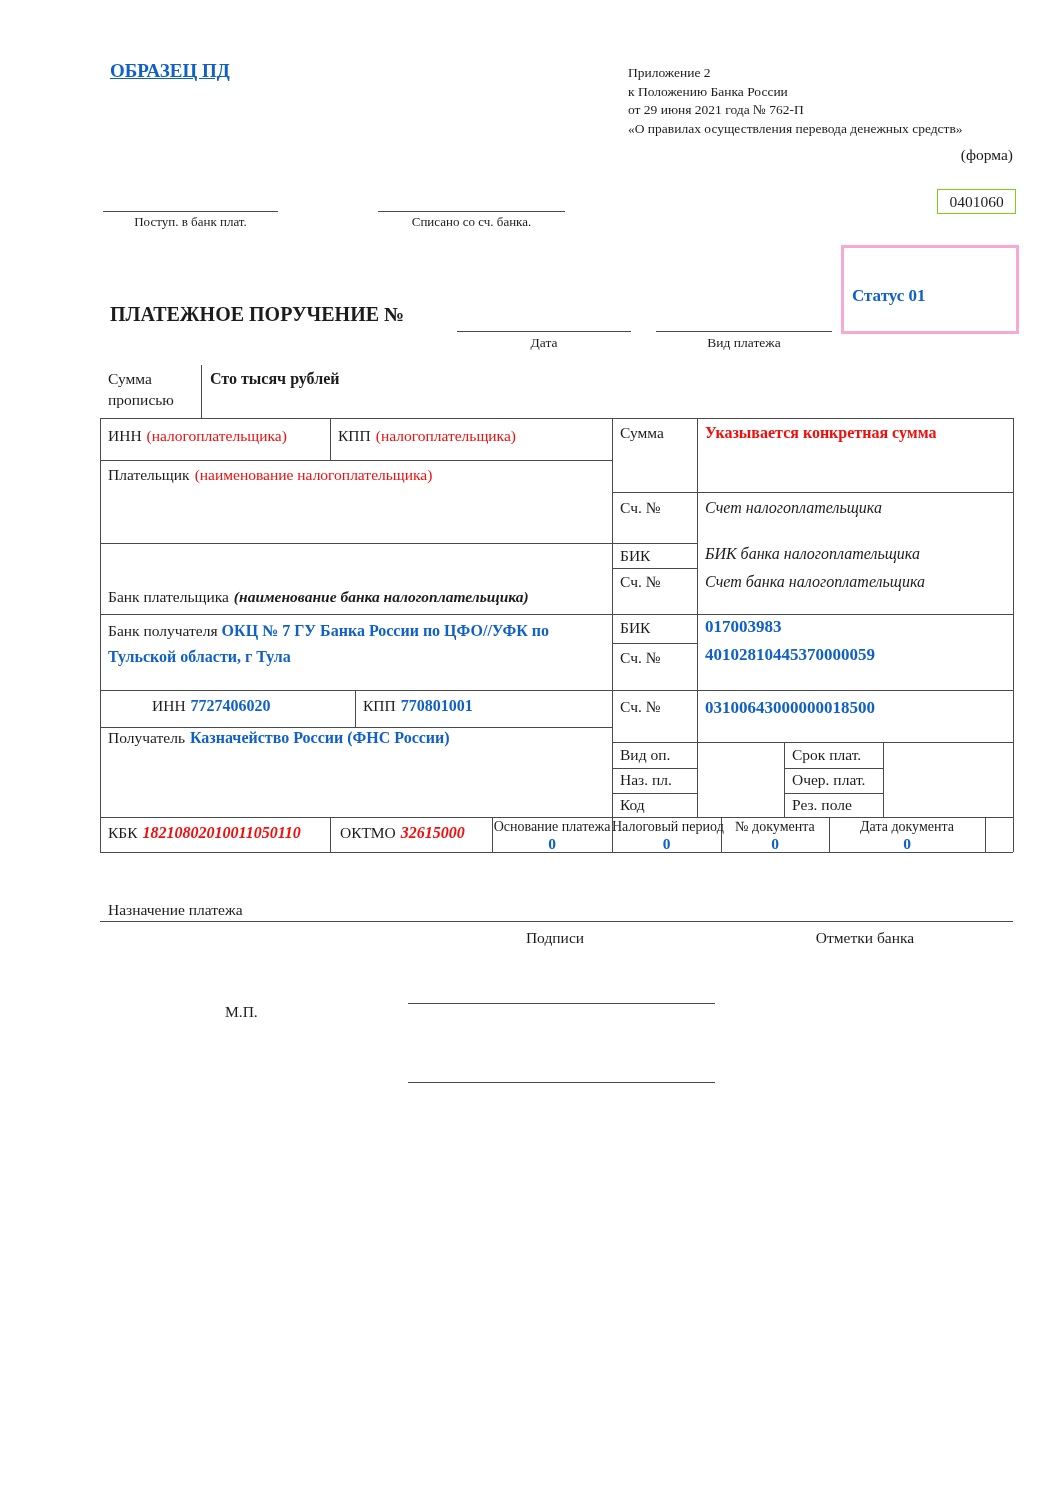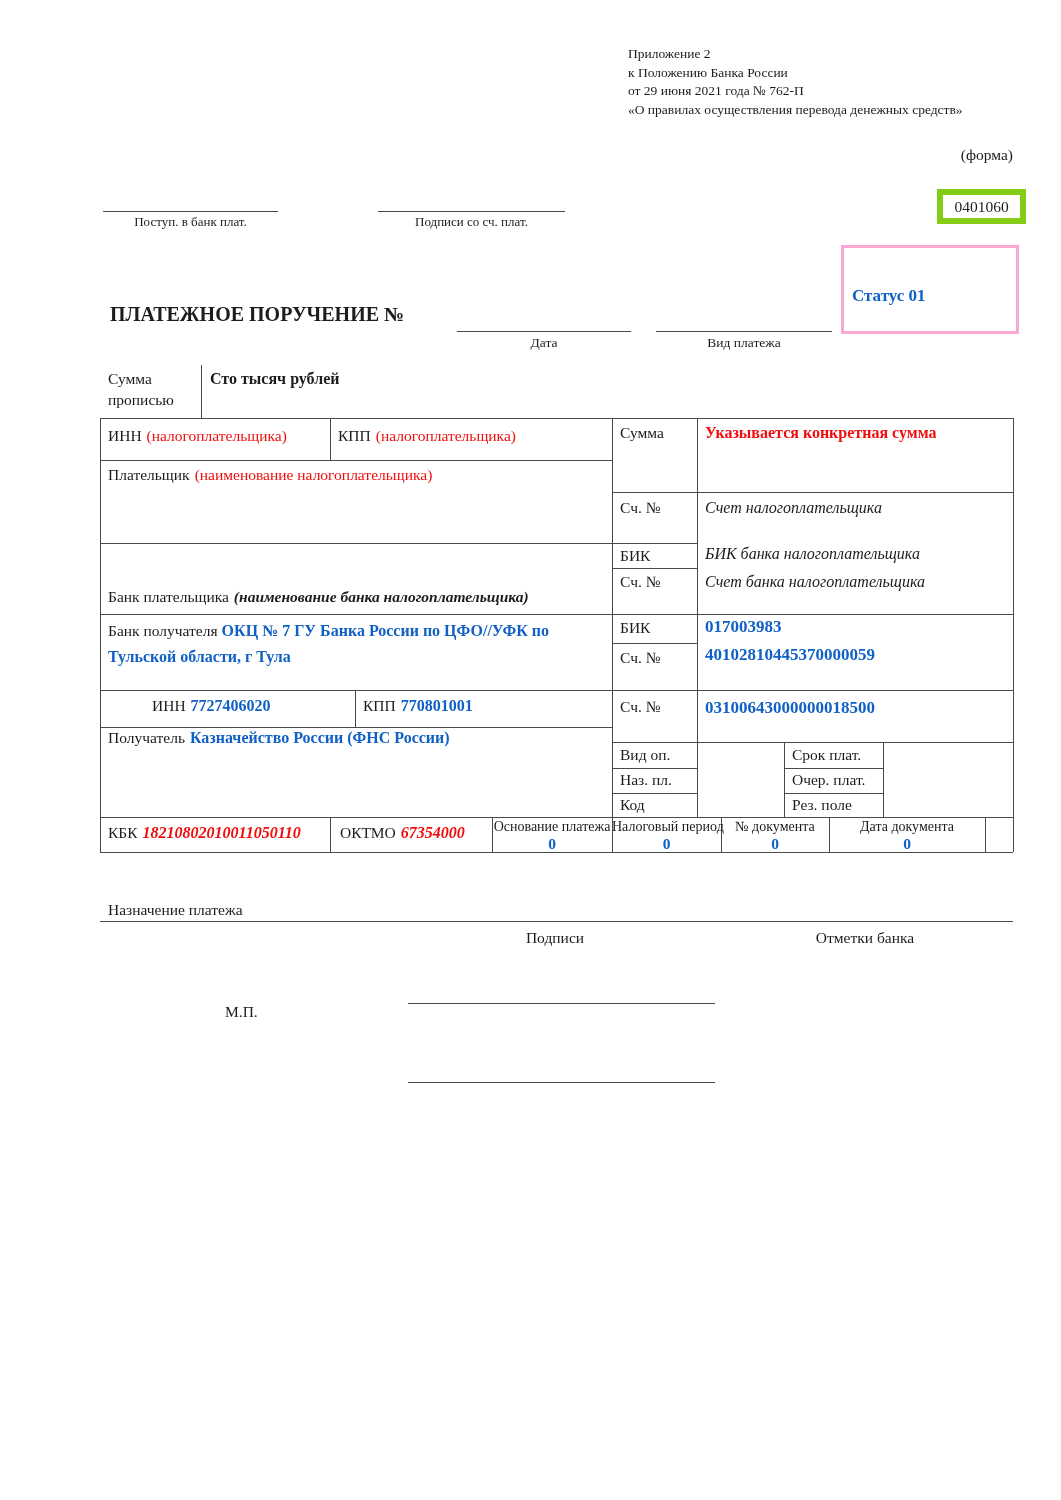--- a/index.html
+++ b/index.html
@@ -22,38 +22,39 @@
   .fs17{font-size:17px;}
   .fs19{font-size:19px;}
   .fs20{font-size:20px;}
   .gap{margin-left:5px;}
   .wrap{white-space:normal;}
 </style>
 </head>
 <body>
 
 <div class="abs blue b fs19" style="left:110px;top:57px;line-height:28px;">
+  <div class="u">ОБРАЗЕЦ ПД</div>
 </div>
 
-<div class="abs fs135" style="left:628px;top:45px;line-height:18.5px;">
+<div class="abs fs135" style="left:628px;top:64px;line-height:18.5px;">
   <div>Приложение 2</div>
   <div>к Положению Банка России</div>
   <div>от 29 июня 2021 года № 762-П</div>
   <div>«О правилах осуществления перевода денежных средств»</div>
 </div>
 
 <div class="abs fs15" style="left:880px;top:146px;width:133px;text-align:right;">(форма)</div>
 
-<div class="abs fs15 ctr" style="left:937px;top:189px;width:77px;height:23px;line-height:23px;border:6px solid #84cc16;">0401060</div>
+<div class="abs fs15 ctr" style="left:937px;top:189px;width:77px;height:23px;line-height:23px;border:1px solid #84cc16;">0401060</div>
 
 <div class="hl" style="left:103px;top:211px;width:175px;"></div>
 <div class="abs fs13 ctr" style="left:103px;top:214px;width:175px;">Поступ. в банк плат.</div>
 
 <div class="hl" style="left:378px;top:211px;width:187px;"></div>
-<div class="abs fs13 ctr" style="left:378px;top:214px;width:187px;">Подписи со сч. плат.</div>
+<div class="abs fs13 ctr" style="left:378px;top:214px;width:187px;">Списано со сч. банка.</div>
 
 <div class="abs b fs20" style="left:110px;top:303px;">ПЛАТЕЖНОЕ ПОРУЧЕНИЕ №</div>
 
 <div class="hl" style="left:457px;top:331px;width:174px;"></div>
 <div class="abs fs135 ctr" style="left:457px;top:335px;width:174px;">Дата</div>
 
 <div class="hl" style="left:656px;top:331px;width:176px;"></div>
 <div class="abs fs135 ctr" style="left:656px;top:335px;width:176px;">Вид платежа</div>
 
 <div class="abs" style="left:841px;top:245px;width:172px;height:83px;border:3px solid #f9a8d4;">
@@ -148,21 +149,21 @@
 <div class="abs i fs16" style="left:705px;top:545px;">БИК банка налогоплательщика</div>
 <div class="abs i fs16" style="left:705px;top:573px;">Счет банка налогоплательщика</div>
 <div class="abs blue b fs17" style="left:705px;top:617px;">017003983</div>
 <div class="abs blue b fs17" style="left:705px;top:645px;">40102810445370000059</div>
 <div class="abs blue b fs17" style="left:705px;top:698px;">03100643000000018500</div>
 
 <div class="abs fs16" style="left:108px;top:824px;">
   <span class="fs15">КБК</span><span class="red b i gap">18210802010011050110</span>
 </div>
 <div class="abs fs16" style="left:340px;top:824px;">
-  <span class="fs15">ОКТМО</span><span class="red b i gap">67354000</span>
+  <span class="fs15">ОКТМО</span><span class="red b i gap">32615000</span>
 </div>
 
 <div class="abs ctr" style="left:492px;top:819px;width:120px;">
   <div class="fs12">Основание платежа</div>
   <div class="blue b fs15">0</div>
 </div>
 <div class="abs ctr" style="left:612px;top:819px;width:109px;">
   <div class="fs12">Налоговый период</div>
   <div class="blue b fs15">0</div>
 </div>

